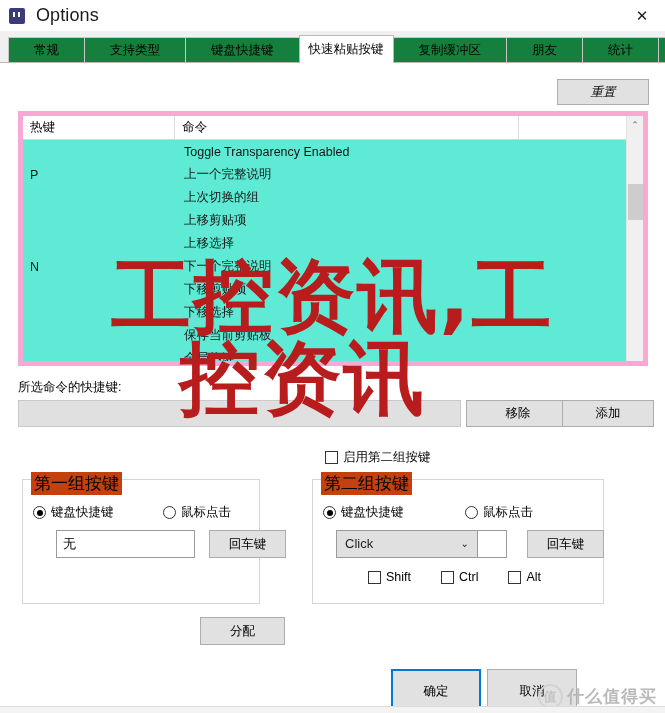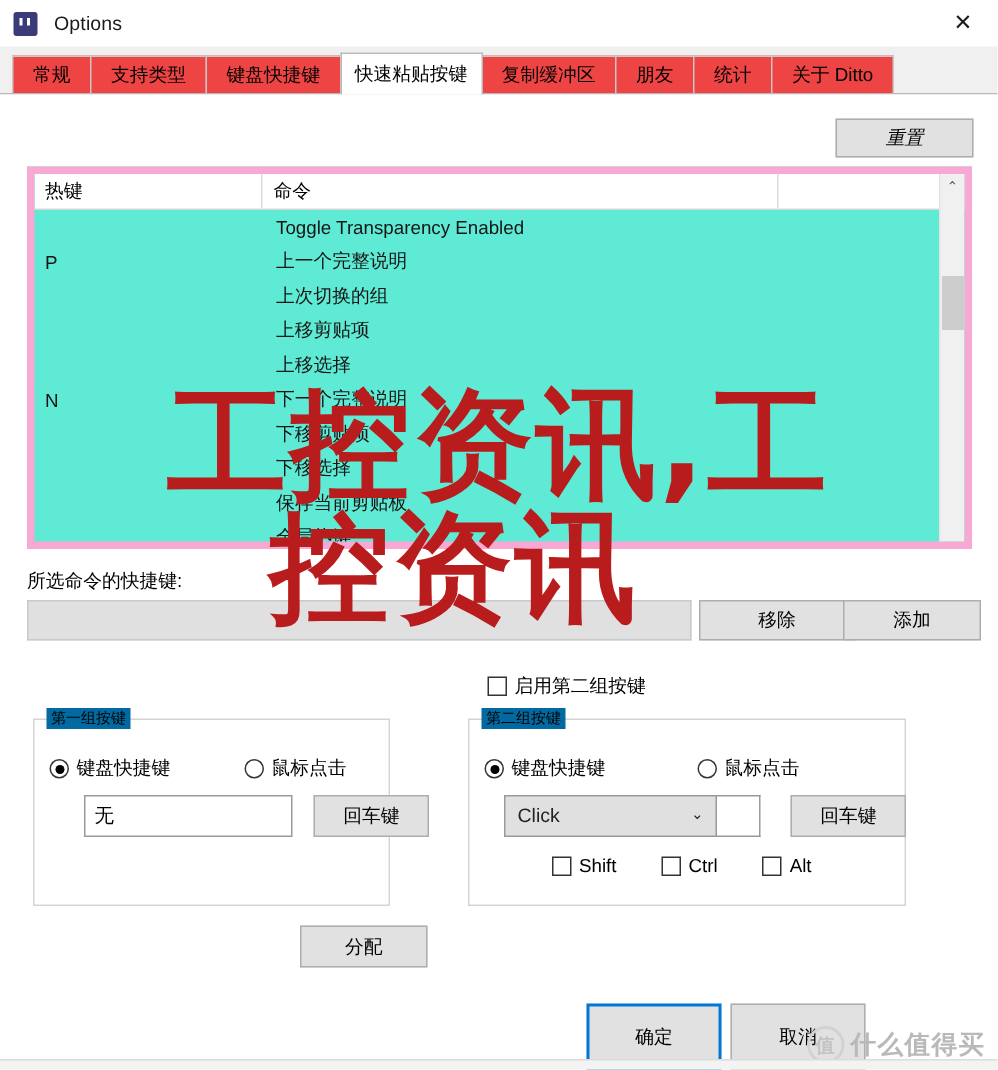--- a/index.html
+++ b/index.html
@@ -38,21 +38,21 @@
   .app-icon::before {
     content: "";
     position: absolute;
     left: 4px; top: 4px;
     width: 2px; height: 5px;
     background: #ffffff;
     box-shadow: 5px 0 0 #ffffff;
   }
   .title-text {
     margin-left: 11px;
-    font-size: 13px;
+    font-size: 18px;
     color: #1b1b1b;
     letter-spacing: .1px;
   }
   .close-btn {
     position: absolute;
     right: 0; top: 0;
     width: 46px; height: 31px;
     display: flex;
     align-items: center;
     justify-content: center;
@@ -69,26 +69,26 @@
     background: #f0f0f0;
     border-bottom: 1px solid #b9b9b9;
     display: flex;
     align-items: flex-end;
     padding-left: 8px;
     box-sizing: border-box;
   }
   .tab {
     height: 25px;
     line-height: 25px;
-    padding: 0 13px;
+    padding: 0 25px;
     font-size: 12.5px;
     color: #000;
     border: 1px solid #c8c8c8;
     border-bottom: none;
-    background: #ef4444;
+    background: #15803d;
     box-sizing: border-box;
     margin-right: -1px;
     white-space: nowrap;
   }
   .tab.active {
     background: #ffffff;
     height: 28px;
     line-height: 27px;
     border-color: #b9b9b9;
     position: relative;
@@ -264,23 +264,23 @@
 
   
   .groupbox {
     position: absolute;
     border: 1px solid #d4d4d4;
     box-sizing: border-box;
   }
   .gb-title {
     position: absolute;
     top: -8px; left: 8px;
-    background: #0369a1;
+    background: #c2410c;
     padding: 0 3px;
-    font-size: 10px;
+    font-size: 17px;
     color: #000;
   }
   #group1 { left: 22px; top: 479px; width: 238px; height: 125px; }
   #group2 { left: 312px; top: 479px; width: 292px; height: 125px; }
 
   .radio-row {
     position: absolute;
     top: 24px;
     display: flex;
     align-items: center;

